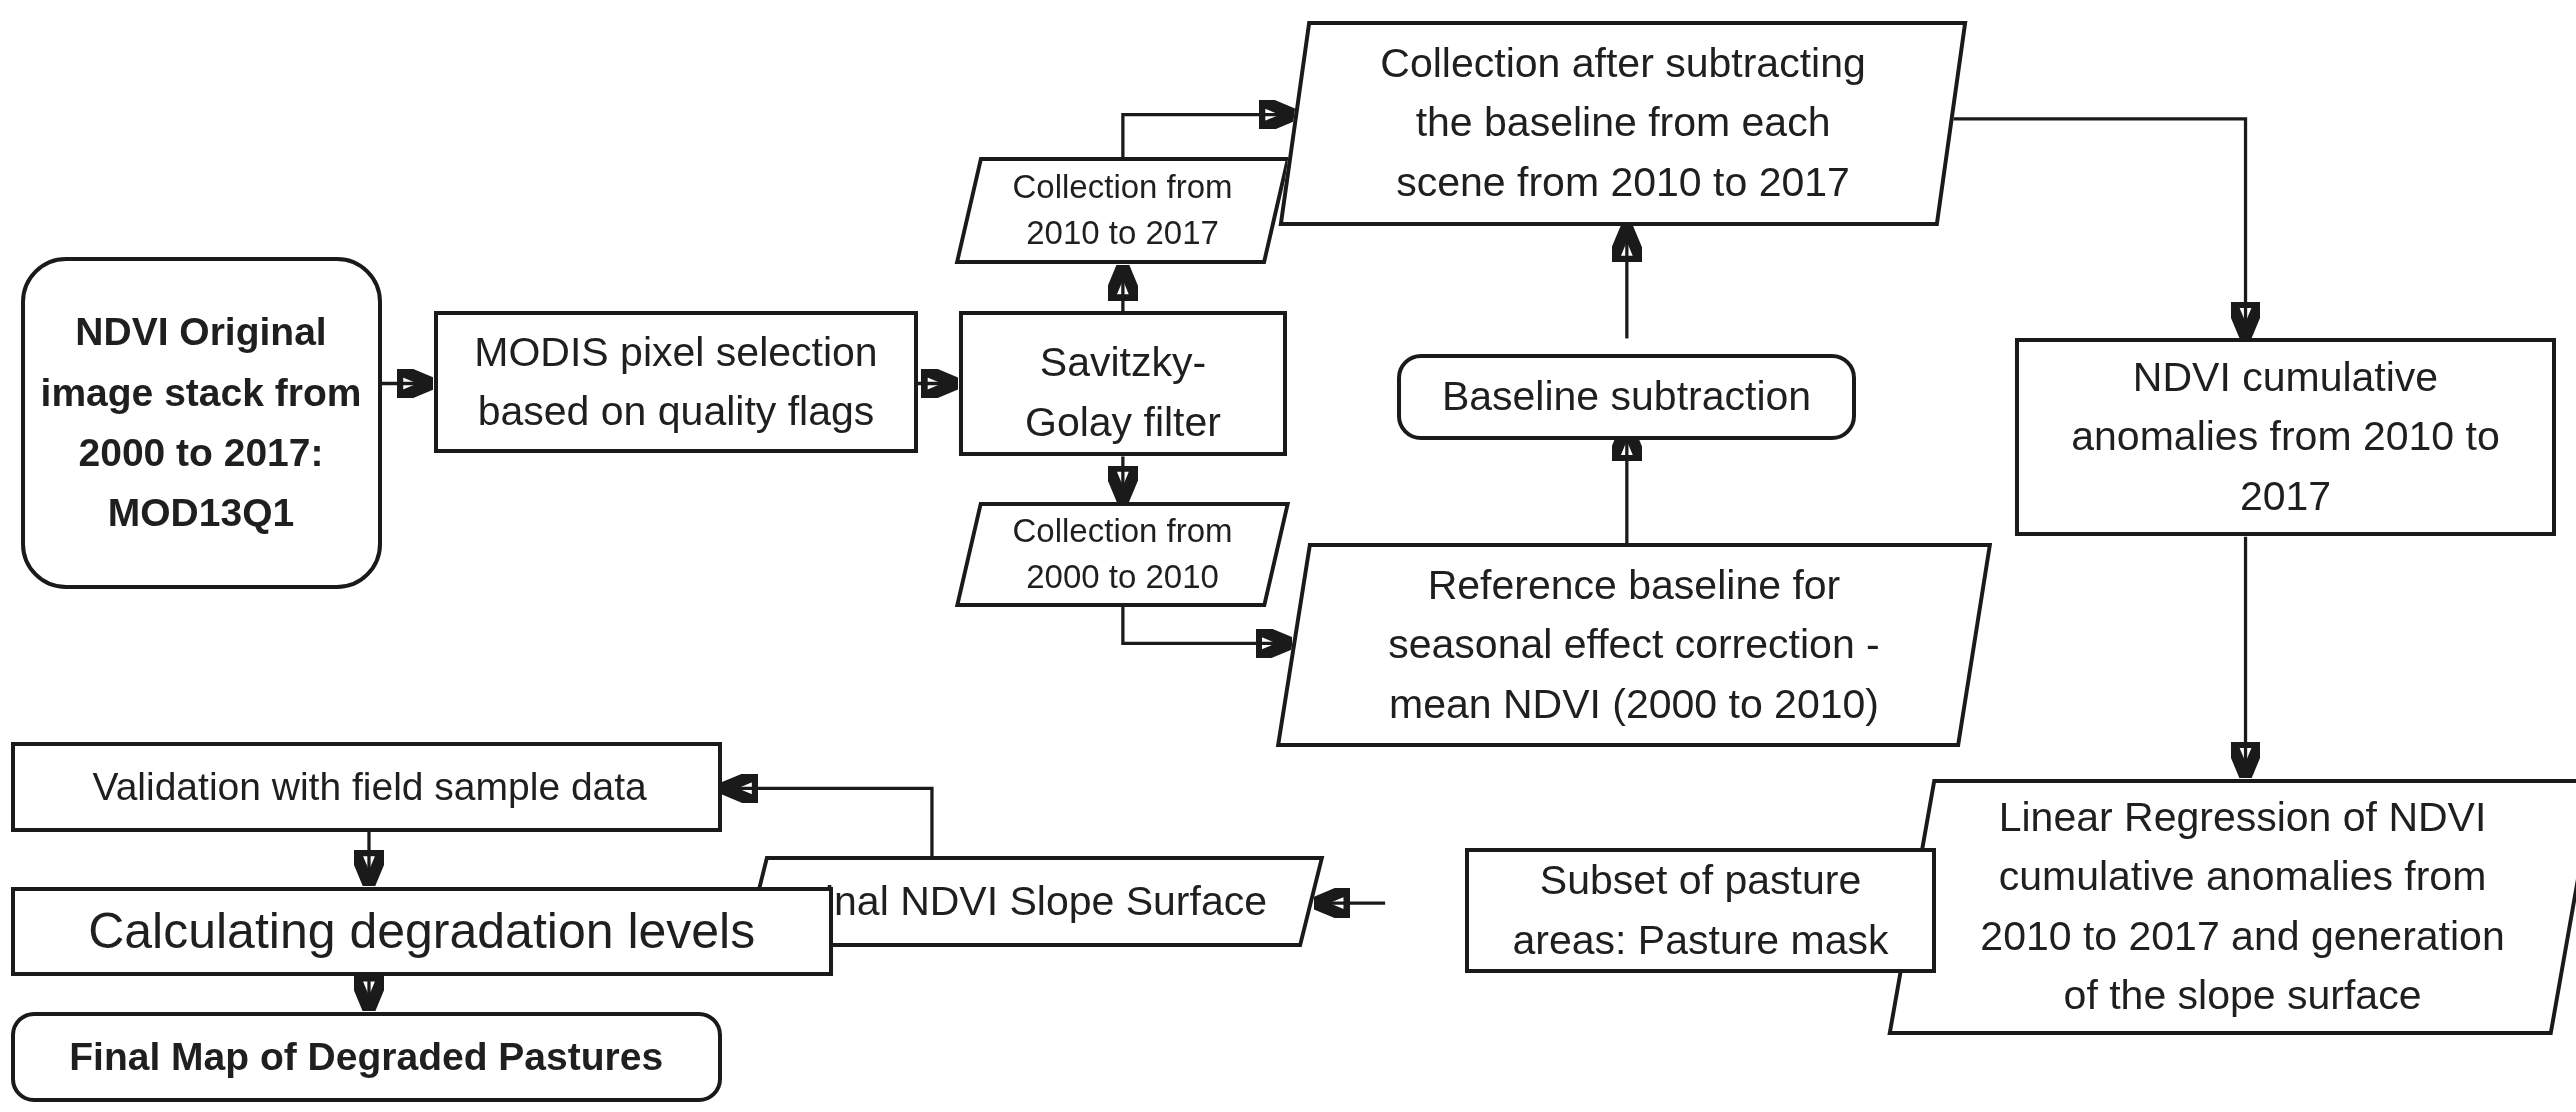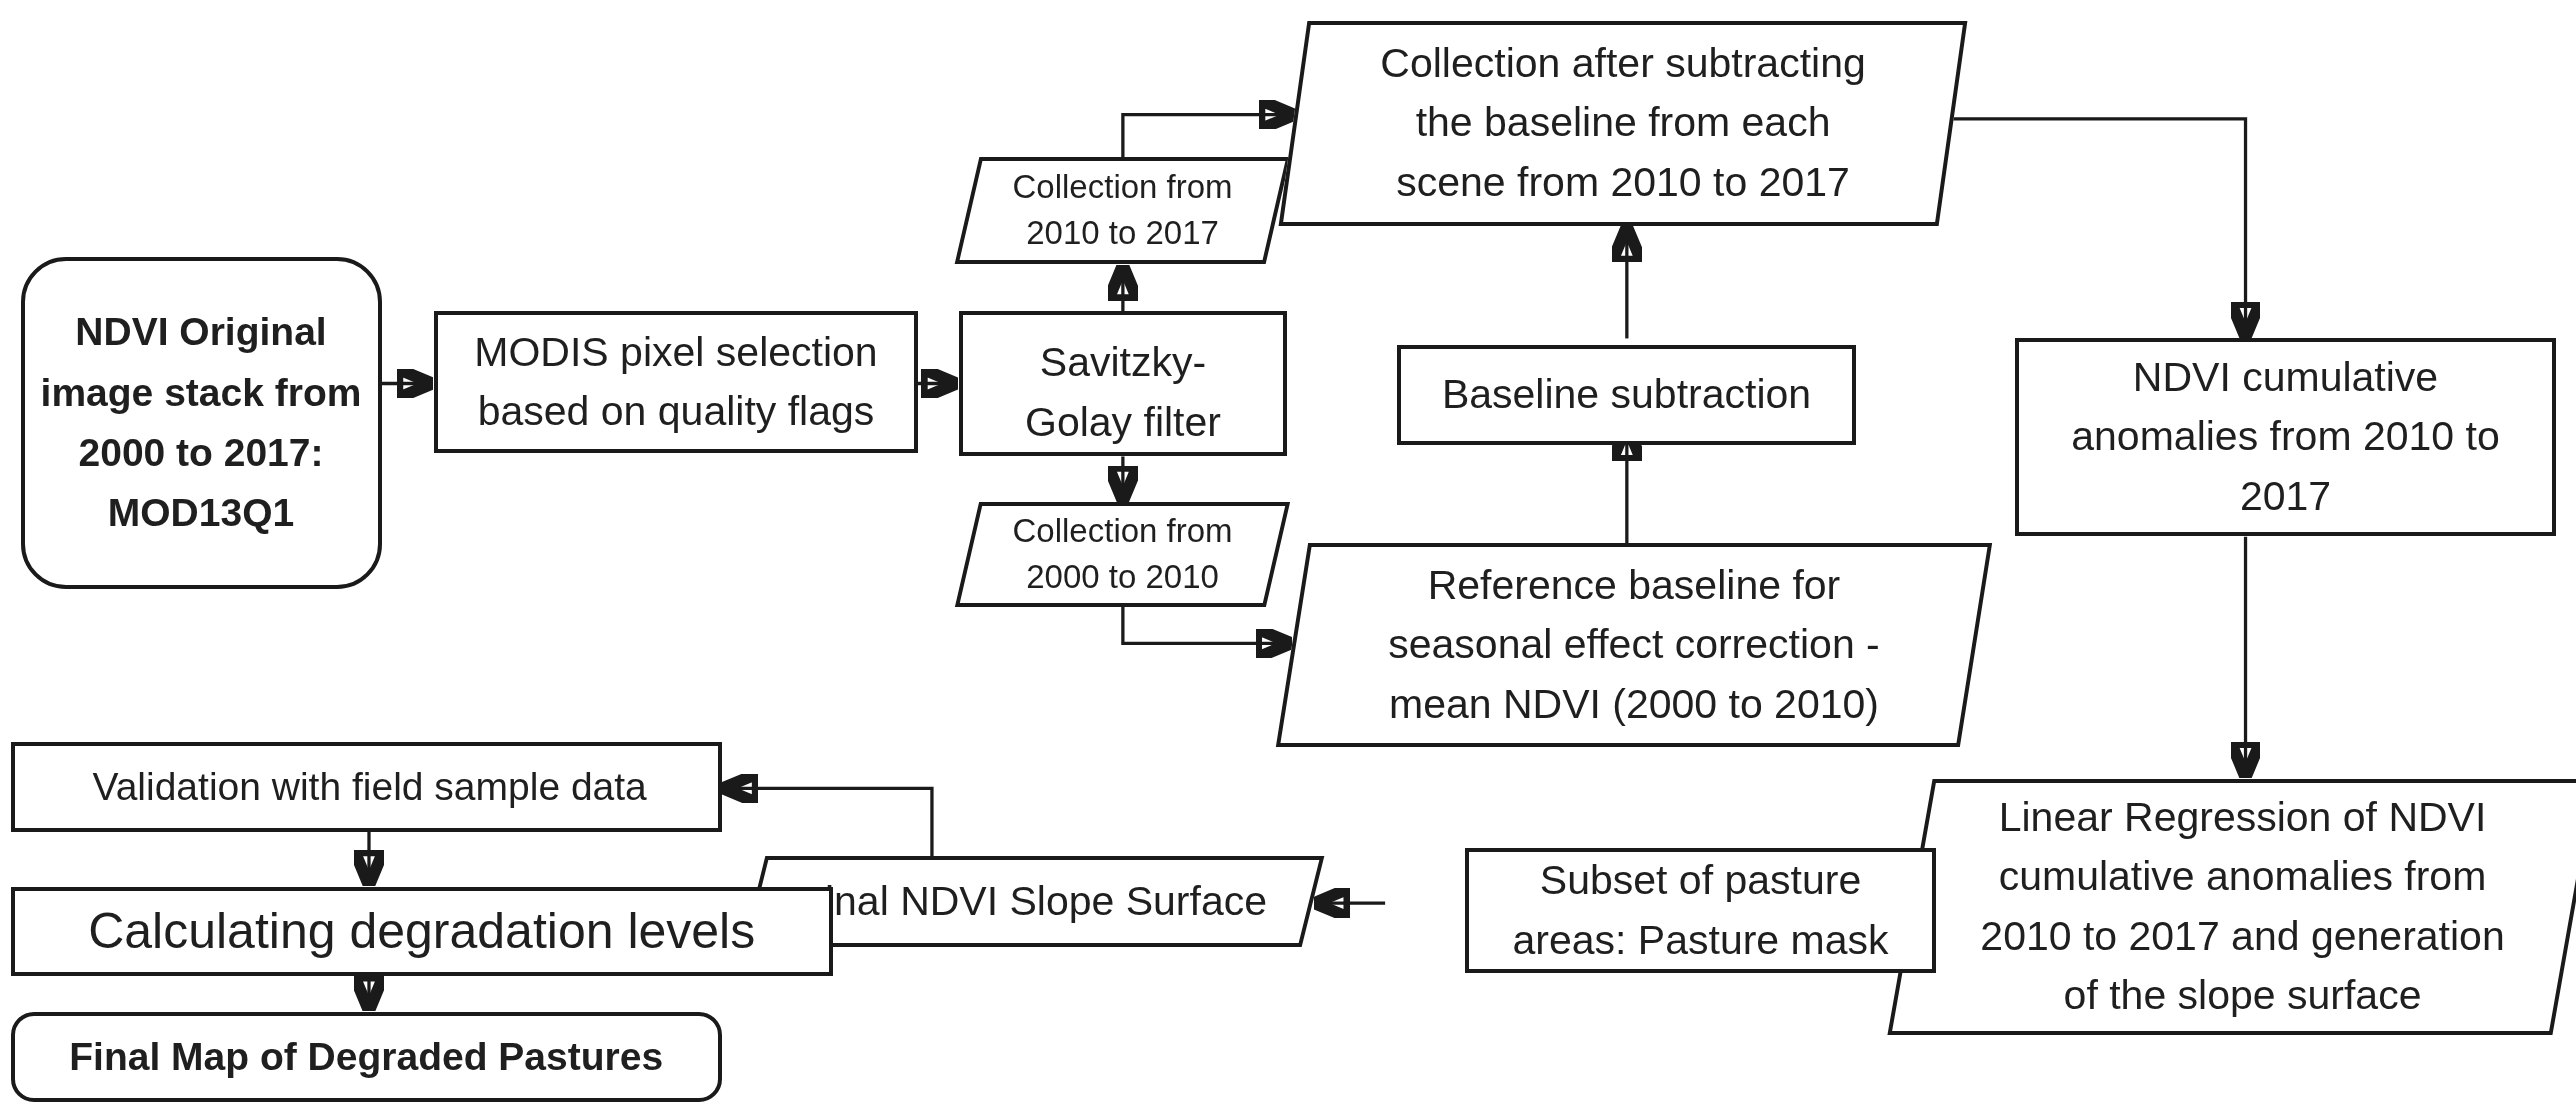--- a/index.html
+++ b/index.html
@@ -39,21 +39,21 @@
   .para .label { transform: skewX(calc(-1 * var(--sk))); }
   .small { font-size: 33px; line-height: 1.4; }
 
   
   #n-ndvi-stack   { left: 20.5px;   top: 257px;  width: 361px; height: 332px; font-size: 39px; line-height: 1.55; }
   #n-modis        { left: 434px;  top: 311px;  width: 484px; height: 142px; }
   #n-savgol       { left: 959px; top: 311px;  width: 328px; height: 145px; align-items: flex-end; }
   #n-col-2010     { left: 967px; top: 157px;  width: 311px; height: 107px; --sk: -13deg; }
   #n-col-2000     { left: 967px; top: 502px;  width: 311px; height: 105px; --sk: -13deg; }
   #n-col-after    { left: 1293px; top: 20.5px;   width: 660px; height: 205px; --sk: -8deg; }
-  #n-baseline-sub { left: 1397px; top: 345px;  width: 459px; height: 100px; }
+  #n-baseline-sub { left: 1397px; top: 354px;  width: 459px; height: 86px; border-radius: 24px; }
   #n-ref-baseline { left: 1292px; top: 543px;  width: 684px; height: 204px; --sk: -9deg; }
   #n-cum-anom     { left: 1983px; top: 338px;  width: 541px; height: 198px; margin-left: 32px; }
   #n-linreg       { left: 1910px; top: 779px;  width: 665px; height: 256px; --sk: -10deg; }
   #n-pasture-mask { left: 1465px; top: 848px; width: 471px; height: 125px; }
   #n-slope-surf   { left: 754px;  top: 856px; width: 559px; height: 91px; --sk: -14deg; }
   #n-validation   { left: 10.7px;   top: 742px;  width: 711px; height: 90px; font-size: 39px; padding-left: 7px; }
   #n-degr-levels  { left: 10.7px;   top: 887px; width: 822px; height: 89px; font-size: 50px; }
   #n-final-map    { left: 10.7px;   top: 1012px; width: 711px; height: 90px; font-size: 39px; }
 
   #connectors {

